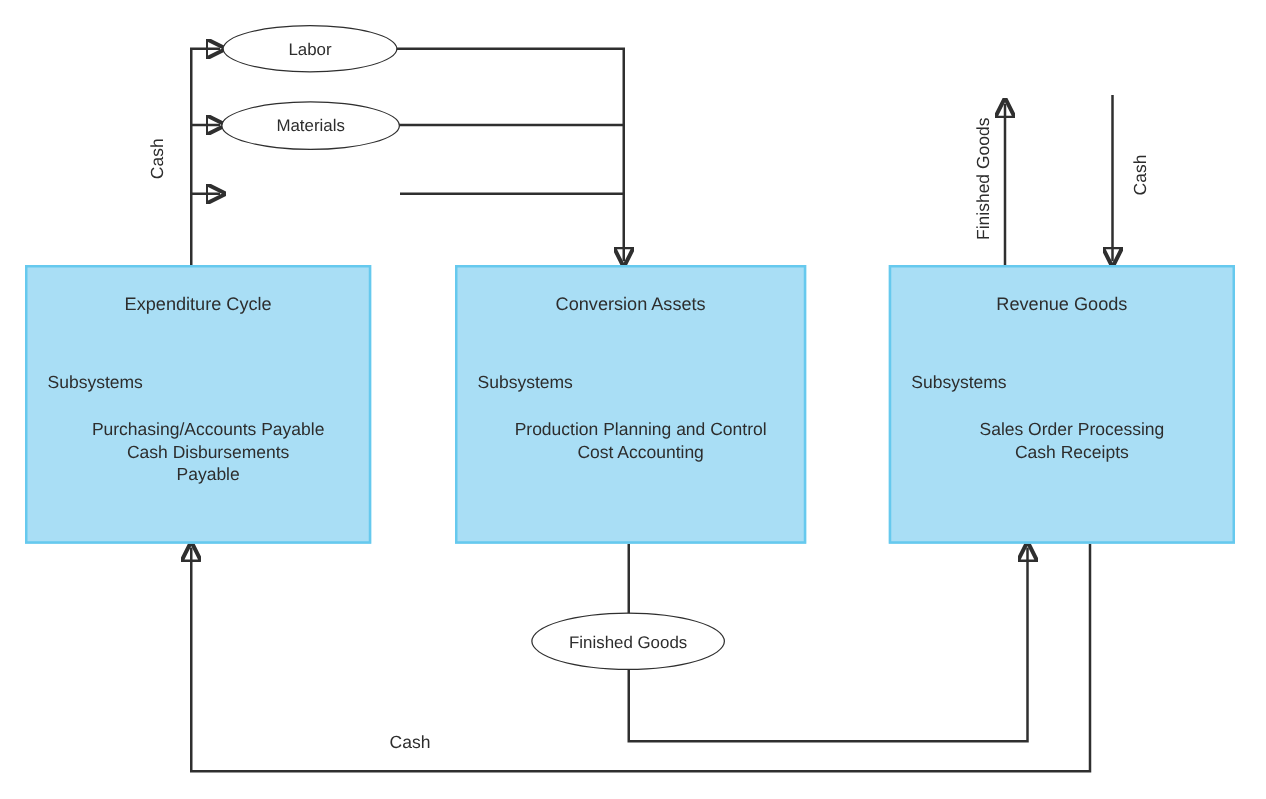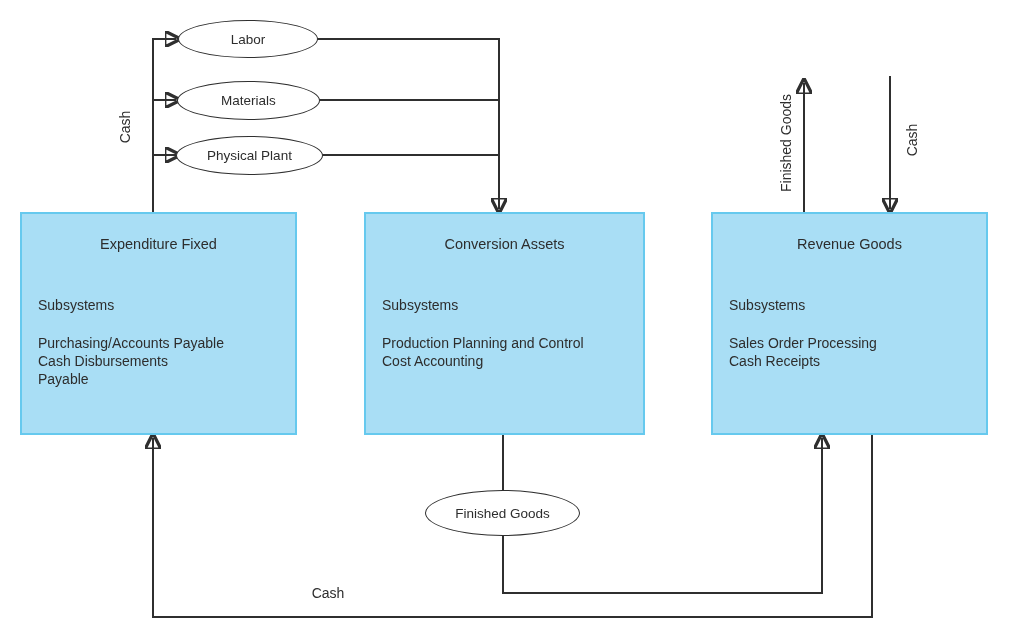--- a/index.html
+++ b/index.html
@@ -43,20 +43,21 @@
     font-size: 14.5px;
   }
   .cycle-sub {
     margin: 45px 0 0 16px;
     font-size: 14px;
   }
   .cycle-items {
     margin: 21px 0 0 16px;
     font-size: 14px;
     line-height: 18px;
+    text-align: center;
   }
   .ellipse {
     position: absolute;
     box-sizing: border-box;
     background: #ffffff;
     border: 1.5px solid #2f2f2f;
     border-radius: 50%;
     display: flex;
     align-items: center;
     justify-content: center;
@@ -99,29 +100,26 @@
     <path d="M503 533 V593 H822 V438" marker-end="url(#arrow)"></path>
     <path d="M872 435 V617 H153 V438" marker-end="url(#arrow)"></path>
   </svg>
 
   <div class="ellipse" style="left:177px; top:81px; width:143px; height:39px;">
     <span>Materials</span>
   </div>
   <div class="ellipse" style="left:178px; top:20px; width:140px; height:38px;">
     <span>Labor</span>
   </div>
-  <div class="ellipse" style="left:176px; top:136px; width:147px; height:39px;">
-    <span>Physical Plant</span>
-  </div>
   <div class="ellipse" style="left:425px; top:490px; width:155px; height:46px;">
     <span>Finished Goods</span>
   </div>
 
   <div class="cycle-box" style="left:20px;">
-    <div class="cycle-title">Expenditure Fixed</div>
+    <div class="cycle-title">Expenditure Cycle</div>
     <div class="cycle-sub">Subsystems</div>
     <div class="cycle-items">
       <div>Purchasing/Accounts Payable</div>
       <div>Cash Disbursements</div>
       <div>Payable</div>
     </div>
   </div>
 
   <div class="cycle-box" style="left:364px; width:281px;">
     <div class="cycle-title">Conversion Assets</div>

